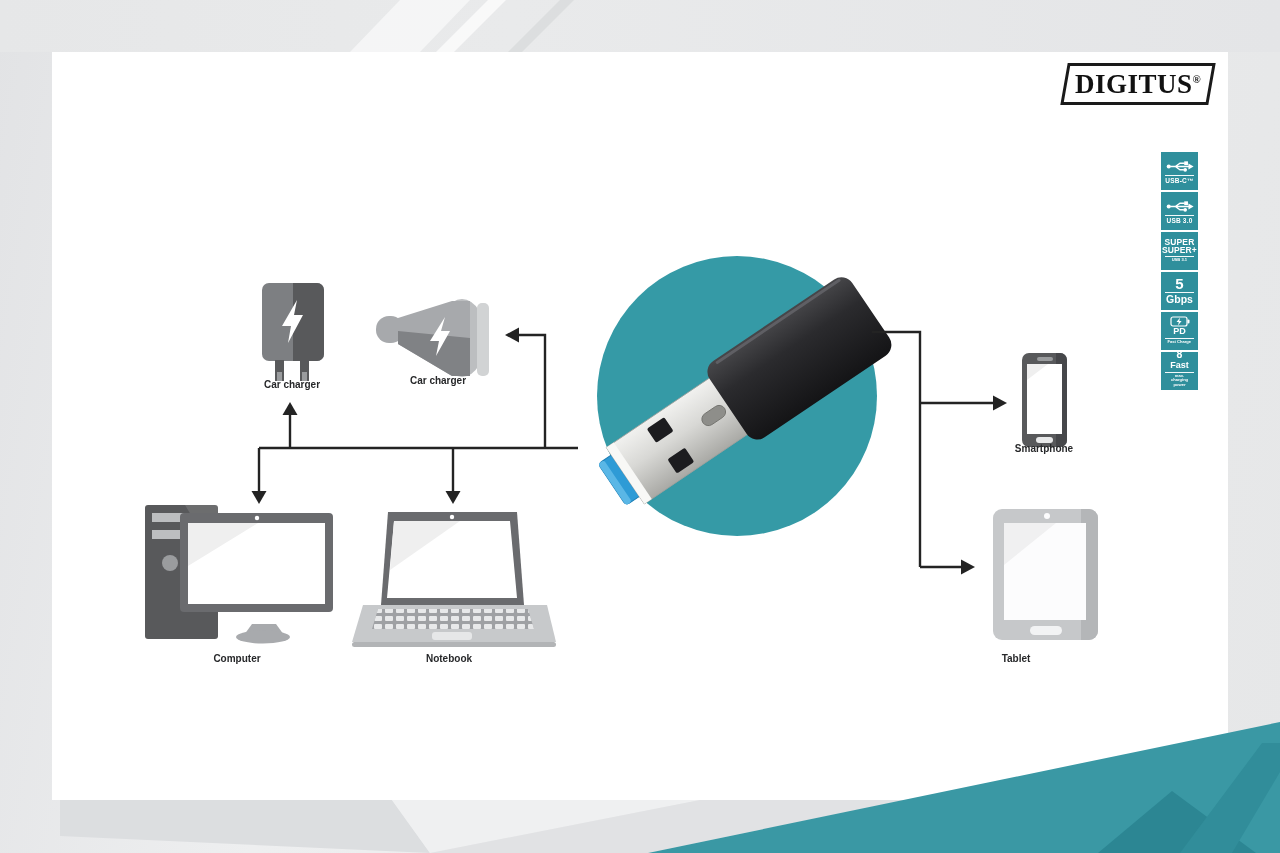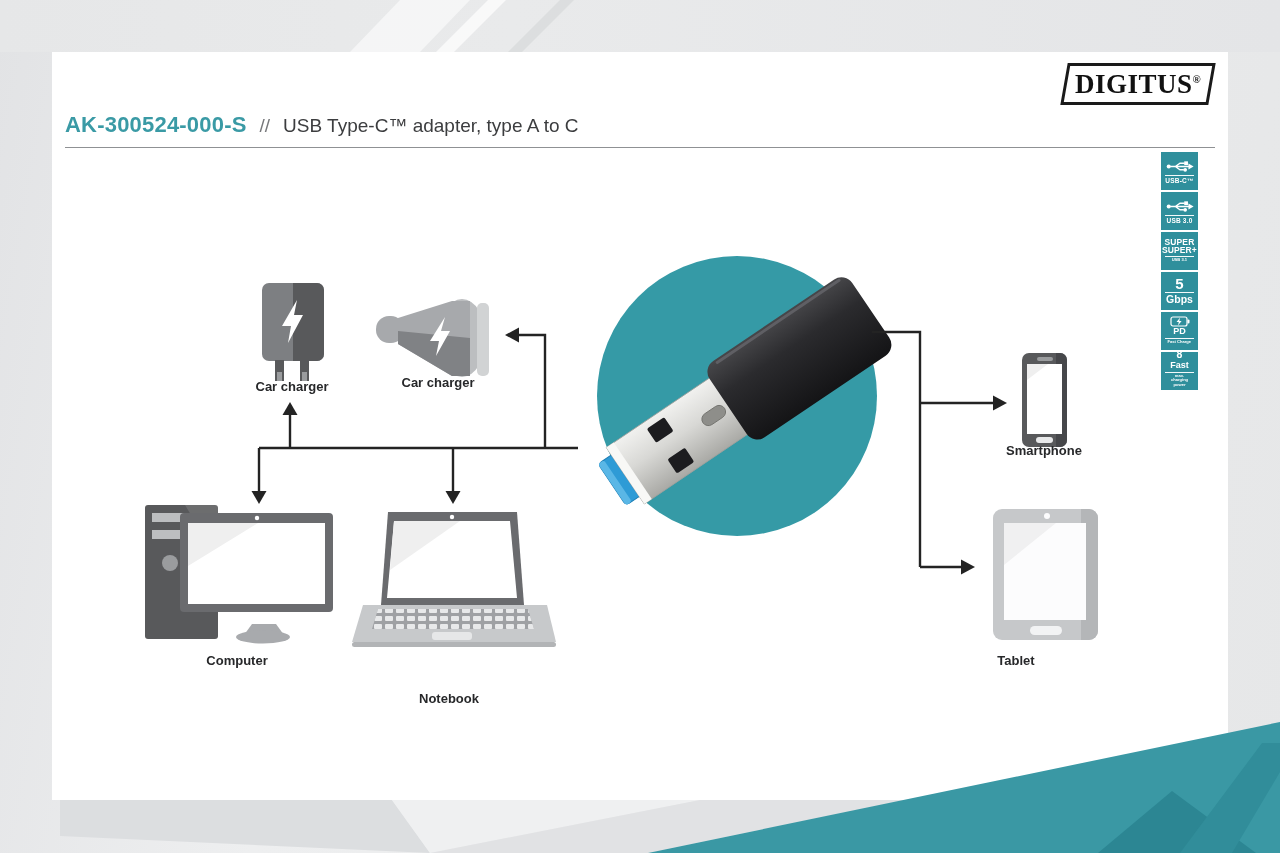--- a/index.html
+++ b/index.html
@@ -33,21 +33,21 @@
            align-items:center; justify-content:center; text-align:center; overflow:hidden; }
   .badge .sep { width:29px; border-top:1px solid rgba(255,255,255,.95); margin:1px 0; }
   .b-label { font-size:6.5px; font-weight:bold; letter-spacing:.2px; }
   .b-super { font-size:8.5px; font-weight:bold; line-height:1; letter-spacing:.1px; }
   .b-tiny  { font-size:6px; transform:scale(.68); transform-origin:center top; line-height:1.05; font-weight:bold; }
   .b-big   { font-size:15px; font-weight:bold; line-height:1; }
   .b-unit  { font-size:10.5px; font-weight:bold; line-height:1.1; }
   .b-pd    { font-size:9px; font-weight:bold; line-height:1.1; }
 
   
-  .dlabel { position:absolute; width:130px; text-align:center; font-size:13px; font-weight:bold; color:#27282a; z-index:3; }
+  .dlabel { position:absolute; width:130px; text-align:center; font-size:10px; font-weight:bold; color:#27282a; z-index:3; }
   svg.diagram { position:absolute; left:0; top:0; z-index:3; }
 </style>
 </head>
 <body>
 
 <div class="page">
 
   <div class="decor">
     <div style="left:0;top:0;width:1280px;height:52px;background:linear-gradient(90deg,#e6e7e8,#e9eaeb 40%,#e4e5e7);"></div>
     <div style="left:0;top:0;width:1280px;height:52px;background:rgba(255,255,255,.55);clip-path:polygon(400px 0,470px 0,420px 52px,350px 52px);"></div>
@@ -56,25 +56,20 @@
     <div style="left:0;top:0;width:1280px;height:853px;background:#dcdee0;clip-path:polygon(60px 800px,392px 800px,430px 853px,60px 836px);"></div>
     <div style="left:0;top:0;width:1280px;height:853px;background:#eff0f1;clip-path:polygon(392px 800px,700px 800px,430px 853px);"></div>
     <div style="left:0;top:0;width:1280px;height:853px;background:#e1e2e4;clip-path:polygon(700px 800px,905px 800px,648px 853px,430px 853px);"></div>
   </div>
 
   <div class="card">
     <div class="logo">
       <div class="logo-text"><span>DIGITUS</span><sup>®</sup></div>
     </div>
 
-    <div class="header-row">
-      <span class="pcode">AK-300524-000-S</span>
-      <span class="psep">//</span>
-      <span class="ptitle">USB Type-C™ adapter, type A to C</span>
-    </div>
 
     <div class="badges">
       <div class="badge">
         <svg width="30" height="15" viewBox="0 0 30 16">
           <circle cx="3" cy="8" r="2.2" fill="#fff"></circle>
           <path d="M5.2,8 H24 M10,8 L15,4.5 H19.5 M10,8 L15,11.5 H18.5" stroke="#fff" stroke-width="1.5" fill="none" stroke-linecap="round"></path>
           <rect x="19.5" y="2.5" width="4" height="4" fill="#fff"></rect>
           <circle cx="20.5" cy="11.5" r="2" fill="#fff"></circle>
           <polygon points="24,4.8 29.5,8 24,11.2" fill="#fff"></polygon>
         </svg>
@@ -238,21 +233,21 @@
       <circle cx="1047" cy="516" r="3" fill="#fcfcfd"></circle>
       <rect x="1004" y="523" width="82" height="97" fill="#fcfcfd"></rect>
       <polygon points="1004,523 1056,523 1004,565" fill="#f0f0f1"></polygon>
       <rect x="1030" y="626" width="32" height="9" rx="4.5" fill="#f2f3f4"></rect>
     </g>
   </svg>
 
   <div class="dlabel" style="left:227px; top:379px;">Car charger</div>
   <div class="dlabel" style="left:373px; top:375px;">Car charger</div>
   <div class="dlabel" style="left:172px; top:653px;">Computer</div>
-  <div class="dlabel" style="left:384px; top:653px;margin-top:38px;">Notebook</div>
+  <div class="dlabel" style="left:384px; top:653px;">Notebook</div>
   <div class="dlabel" style="left:979px; top:443px;">Smartphone</div>
   <div class="dlabel" style="left:951px; top:653px;">Tablet</div>
 
   <div class="wedge-layer">
     <div class="wedge"></div>
     <div class="wedge-stripe1"></div>
     <div class="wedge-stripe2"></div>
   </div>
 
 </div>

